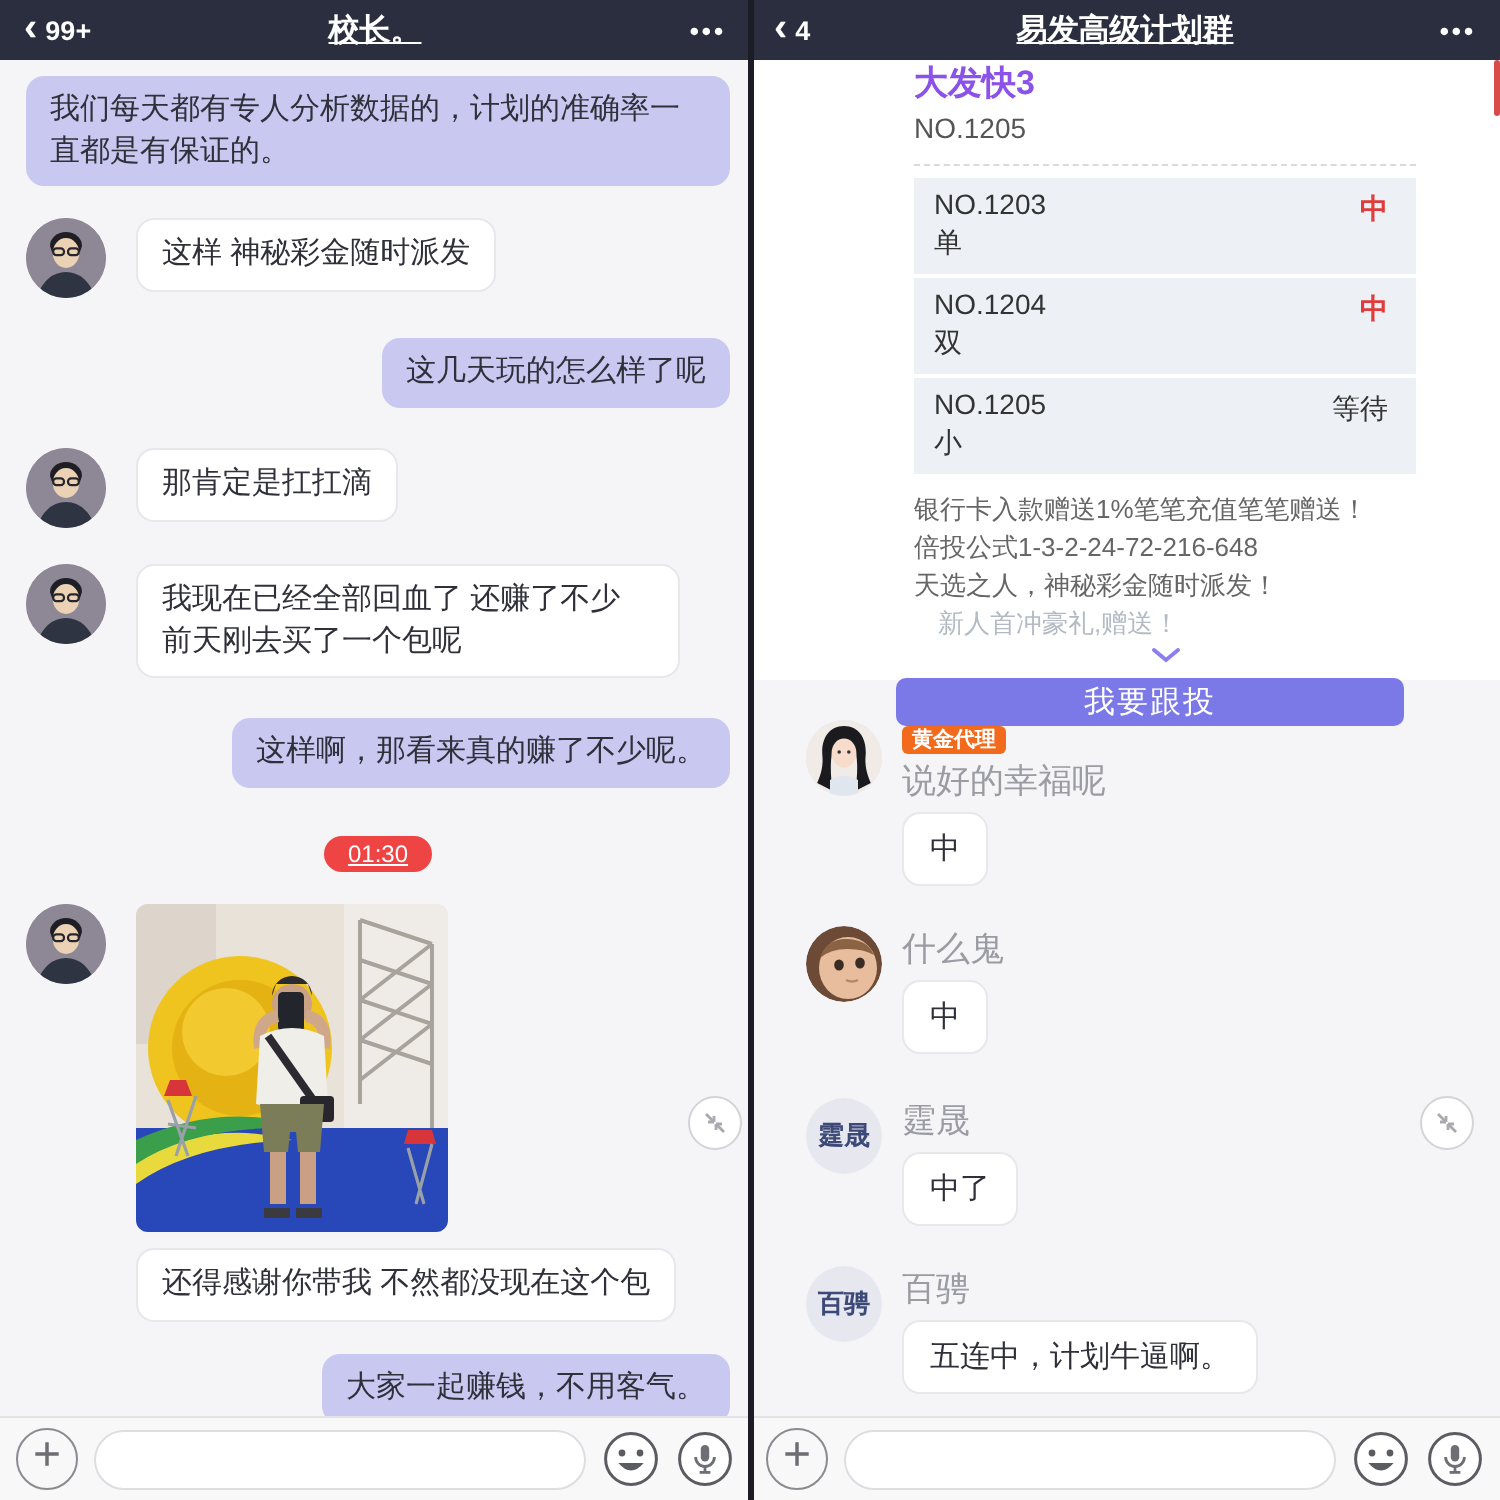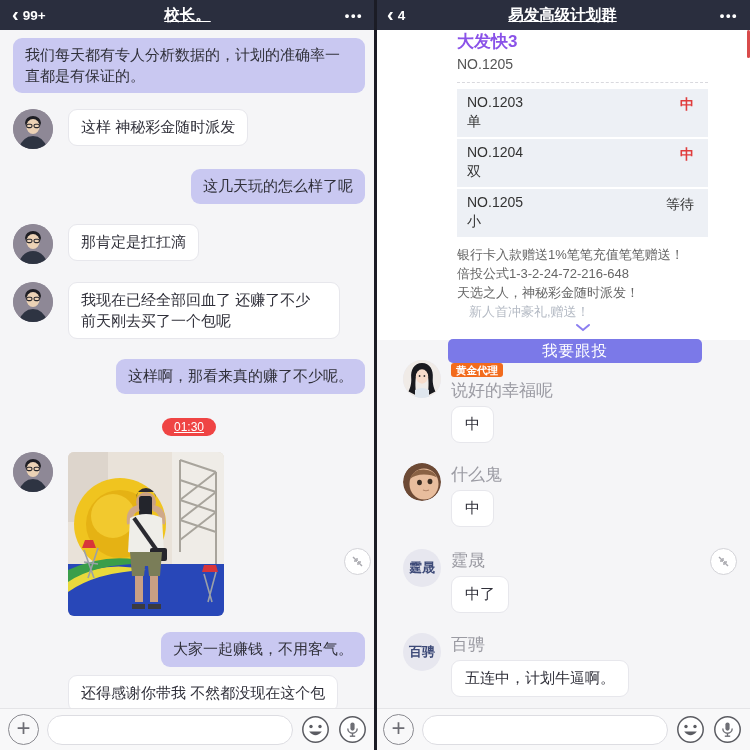--- a/index.html
+++ b/index.html
@@ -199,25 +199,25 @@
   <path d="M62 66 q16 -8 32 0 l2 34 q-18 5 -36 0 z" fill="#efeee9"></path>
   <path d="M66 66 L90 100" stroke="#2a2a30" stroke-width="4"></path>
   <rect x="82" y="96" width="17" height="13" rx="2" fill="#26262c"></rect>
   <path d="M62 100 h32 l-2 24 h-11 l-1 -10 l-3 0 l-1 10 h-12 z" fill="#7a7d58"></path>
   <rect x="67" y="124" width="8" height="26" fill="#c9a084"></rect>
   <rect x="82" y="124" width="8" height="26" fill="#c9a084"></rect>
   <path d="M64 152 h13 v5 h-13 z M80 152 h13 v5 h-13 z" fill="#3a3a40"></path>
 </svg>
           </div>
         </div>
+        <div class="msg-row" style="margin-top: 8px;">
+          <div class="bubble recv-b indent">还得感谢你带我 不然都没现在这个包</div>
+        </div>
         <div class="msg-row sent" style="margin-top: 16px;">
           <div class="bubble sent-b">大家一起赚钱，不用客气。</div>
-        </div>
-        <div class="msg-row" style="margin-top: 8px;">
-          <div class="bubble recv-b indent">还得感谢你带我 不然都没现在这个包</div>
         </div>
       </div>
 
     <div class="collapse-btn">
       <svg width="13" height="13" viewBox="0 0 13 13">
         <g stroke="#a9a9af" stroke-width="1.4" fill="none">
           <path d="M2 2 L6 6"></path>
             <path d="M6 6 L6 3 M6 6 L3 6"></path>
           <path d="M11 11 L7 7"></path>
             <path d="M7 7 L7 10 M7 7 L10 7"></path>

